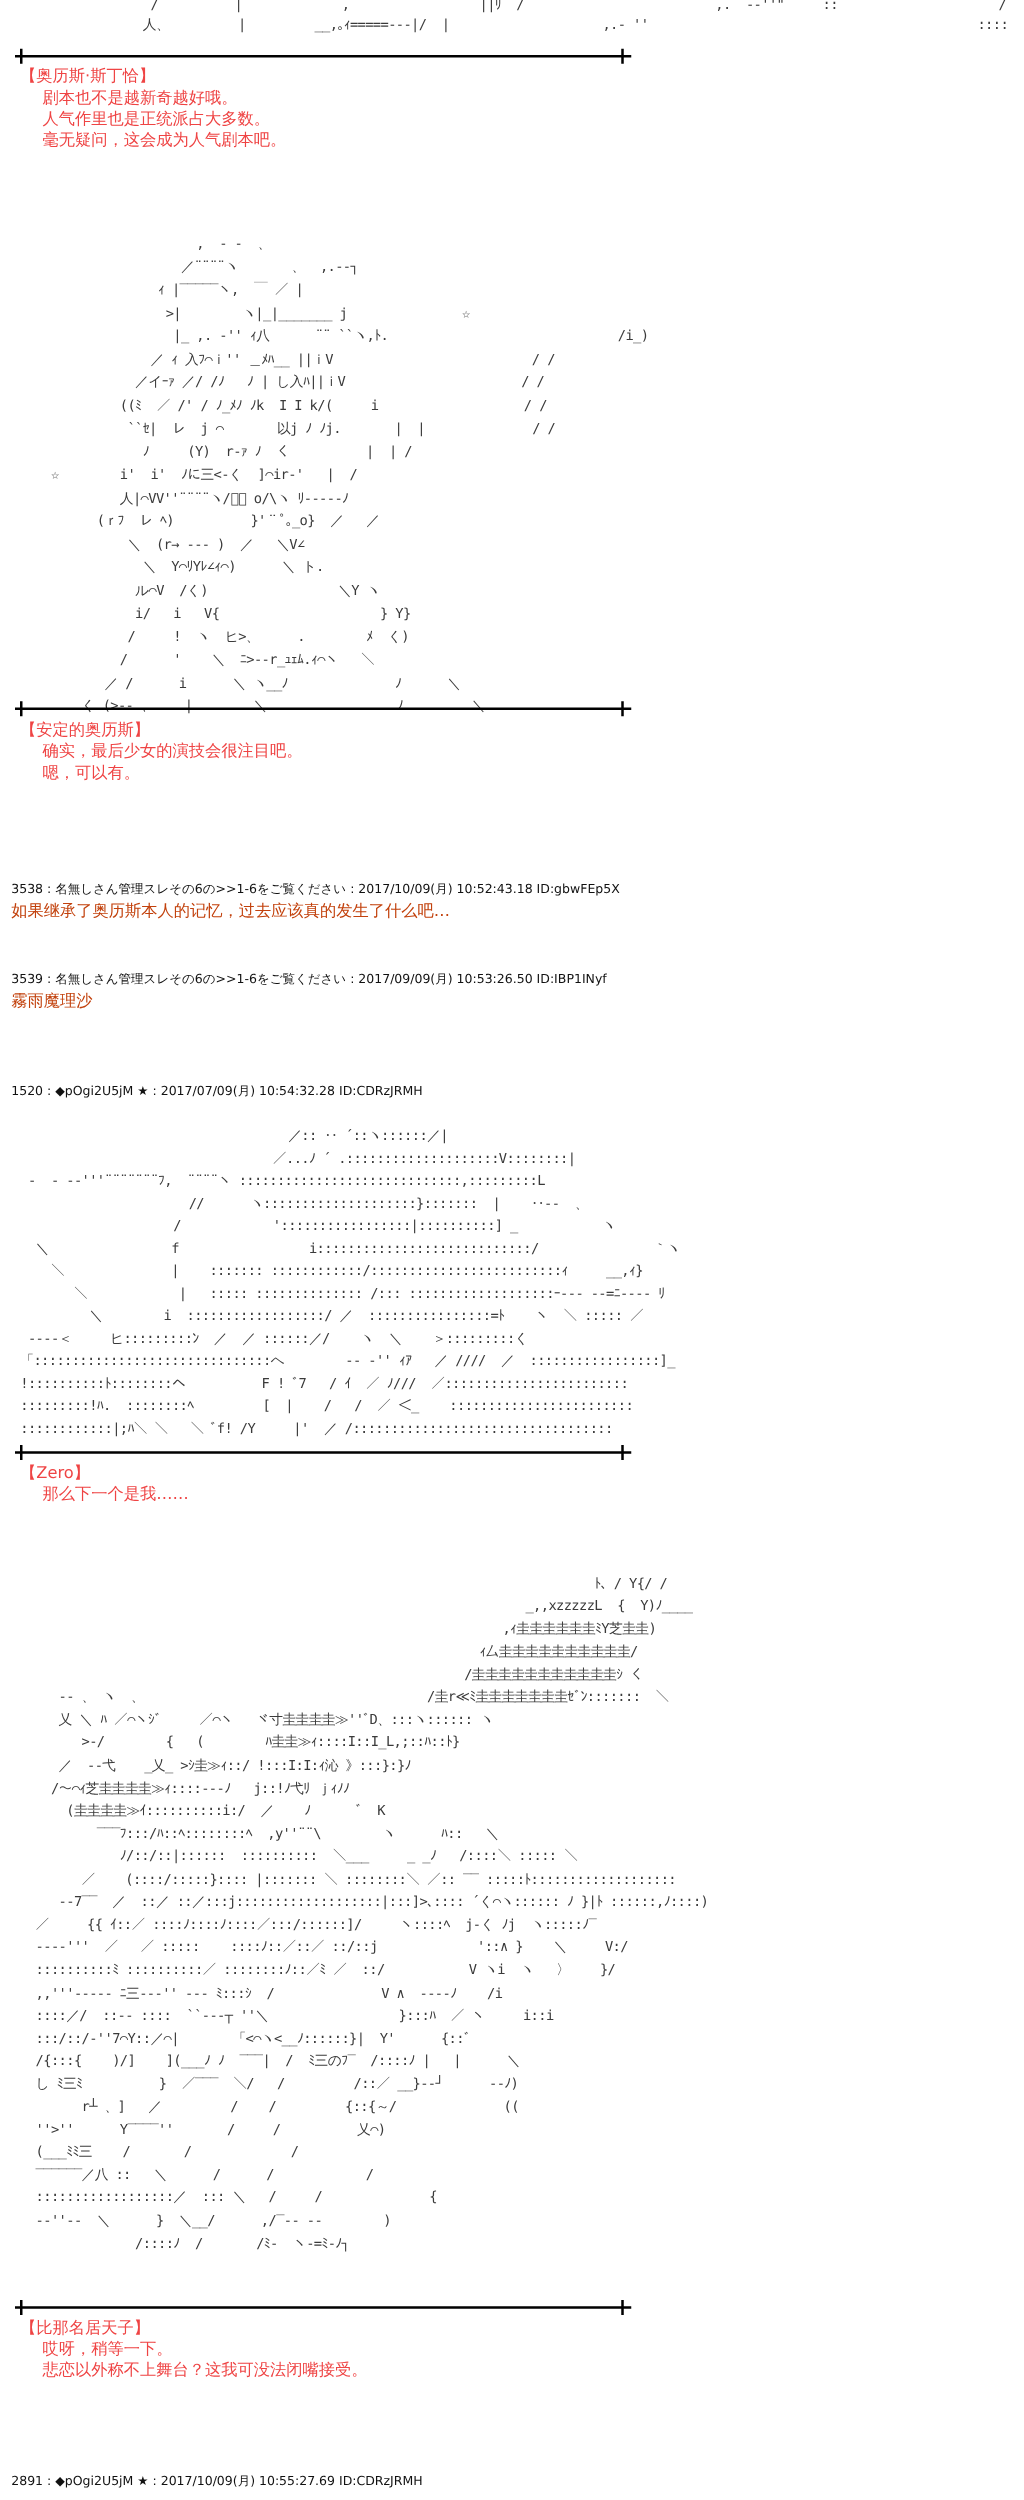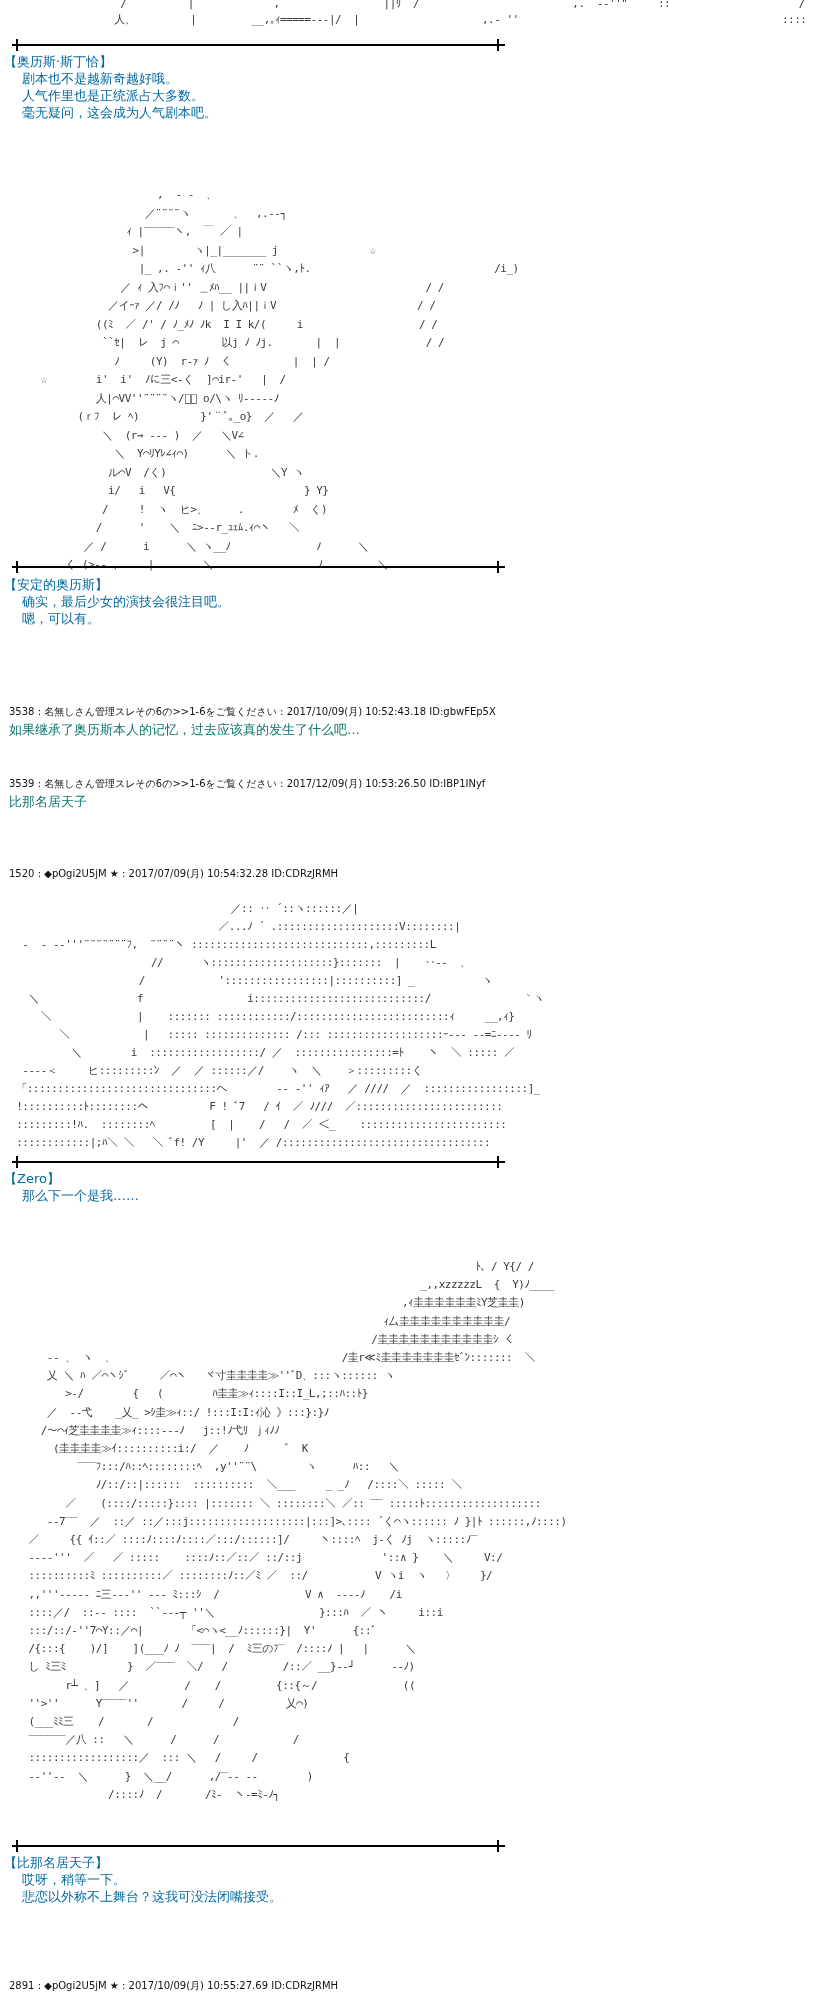--- a/index.html
+++ b/index.html
@@ -4,25 +4,25 @@
 <style>
   html, body { margin:0; padding:0; background:#ffffff; }
   body { width:819px; height:2000px; position:relative; overflow:hidden;
          font-family:"DejaVu Sans", "Liberation Sans", sans-serif; color:#111; }
   .aa { position:absolute; margin:0; white-space:pre; font-family:"DejaVu Sans Mono","Liberation Mono",monospace;
         font-size:11px; line-height:16px; color:#3a3a3a; letter-spacing:-0.5px; }
   .rule { position:absolute; left:12px; width:493px; height:2px; background:#000; }
   .rule .cross { position:absolute; top:-5px; width:2px; height:12px; background:#000; }
   .rule .cross.l { left:4px; }
   .rule .cross.r { right:6px; }
-  .dlg { position:absolute; left:4px; font-size:13px; line-height:17px; color:#0369a1; }
+  .dlg { position:absolute; left:16px; font-size:13px; line-height:17px; color:#ef4444; }
   .dlg .speaker { display:block; }
   .dlg .line { display:block; padding-left:18px; }
   .post-head { position:absolute; left:9px; font-size:10px; line-height:16px; color:#111; white-space:nowrap; }
-  .post-body { position:absolute; left:9px; font-size:13px; line-height:17px; color:#0f766e; white-space:nowrap; }
+  .post-body { position:absolute; left:9px; font-size:13px; line-height:17px; color:#c2410c; white-space:nowrap; }
   .post-head span { margin-right:0; }
 </style>
 </head>
 <body>
 
 <pre class="aa" style="left:4px; top:-4px;">                   /          |             ,                 ||ﾘ  /                         ,.  -‐''"     ::                     /           ,.. - '''       ,:-‐''"-‐''' \
                   人、         |         __,｡ｨ=====‐‐-|/  |                    ,.- ''                                           ::::         \</pre>
 
 <div class="rule" style="top:44px;">
     <span class="cross l"></span>
@@ -68,23 +68,23 @@
   <span class="line">确实，最后少女的演技会很注目吧。</span>
   <span class="line">嗯，可以有。</span>
 </div>
 
 <div class="post-head" style="top:704px;">
   <span>3538</span><span> : </span><span>名無しさん管理スレその6の&gt;&gt;1-6をご覧ください</span><span> : </span><span>2017/10/09(月) 10:52:43.18</span> <span>ID:gbwFEp5X</span>
 </div>
 <div class="post-body" style="top:721px;">如果继承了奥历斯本人的记忆，过去应该真的发生了什么吧…</div>
 
 <div class="post-head" style="top:776px;">
-  <span>3539</span><span> : </span><span>名無しさん管理スレその6の&gt;&gt;1-6をご覧ください</span><span> : </span><span>2017/12/09(月) 10:53:26.50</span> <span>ID:IBP1INyf</span>
+  <span>3539</span><span> : </span><span>名無しさん管理スレその6の&gt;&gt;1-6をご覧ください</span><span> : </span><span>2017/09/09(月) 10:53:26.50</span> <span>ID:IBP1INyf</span>
 </div>
-<div class="post-body" style="top:793px;">比那名居天子</div>
+<div class="post-body" style="top:793px;">霧雨魔理沙</div>
 
 <div class="post-head" style="top:866px;">
   <span>1520</span><span> : </span><span>◆pOgi2U5jM ★</span><span> : </span><span>2017/07/09(月) 10:54:32.28</span> <span>ID:CDRzJRMH</span>
 </div>
 
 <pre class="aa" style="left:4px; top:900px; line-height:18px;">                                     ／:: ‥ ´::ヽ::::::／|
                                    ／...ﾉ ´ .::::::::::::::::::::V::::::::|
    -  - -‐'''¨¨¨¨¨¨¨ﾌ,  ¨¨¨¨ヽ :::::::::::::::::::::::::::::,:::::::::L
                         //      ヽ::::::::::::::::::::}:::::::  |    ‥-‐  、
                       /            ':::::::::::::::::|::::::::::] _           ヽ

